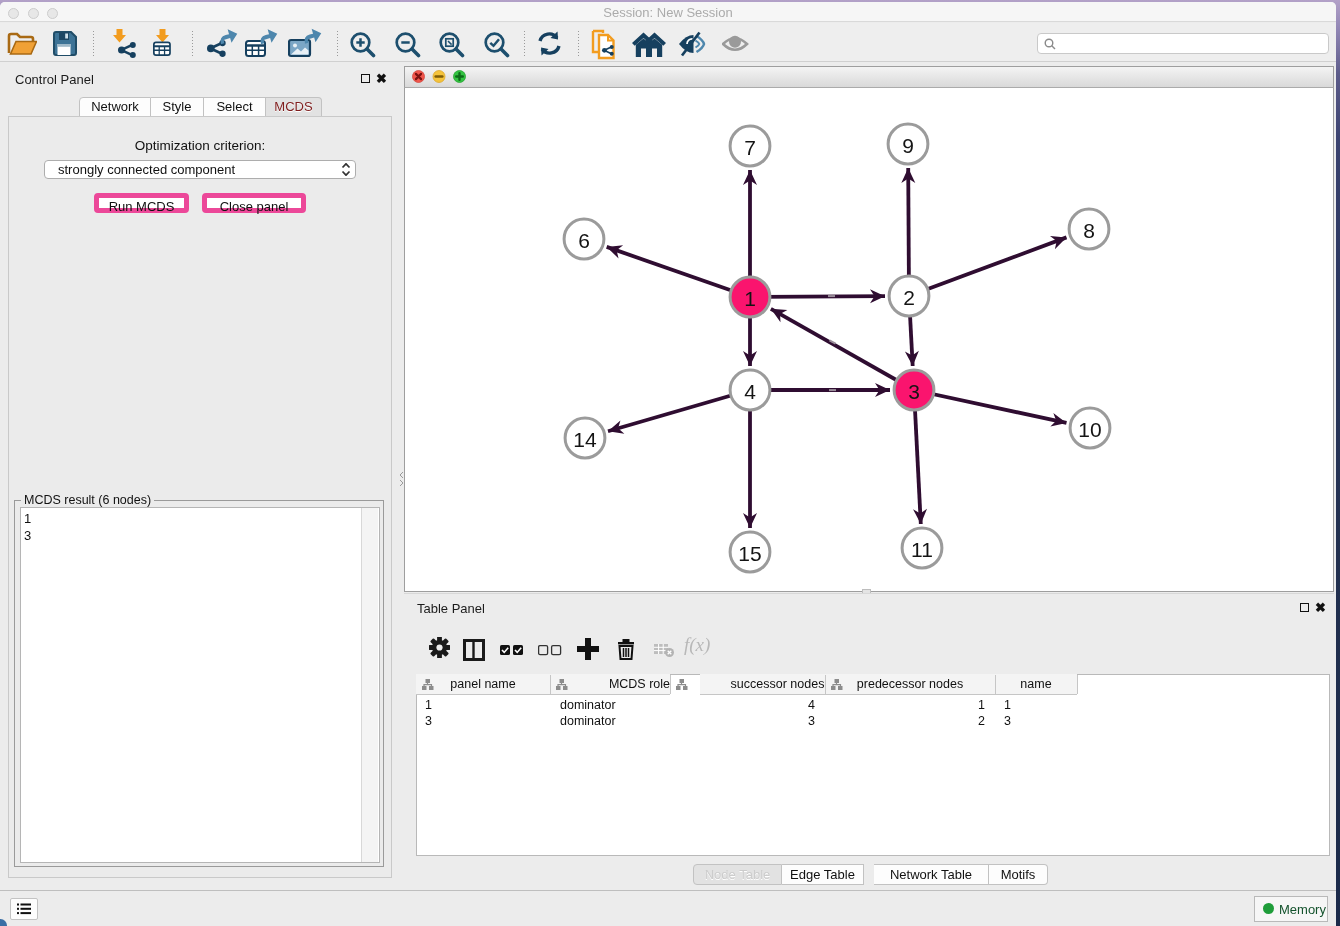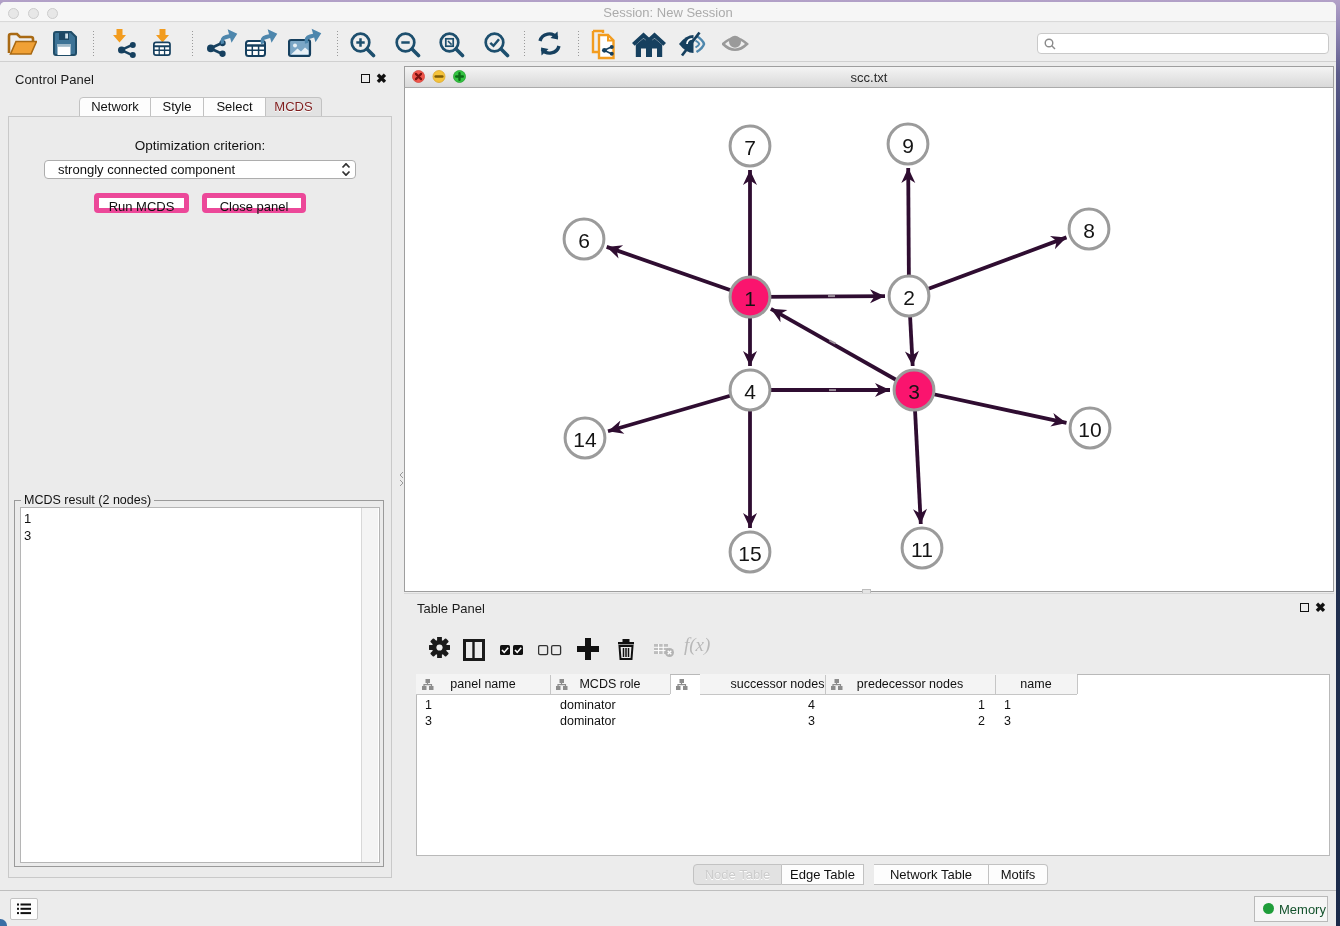--- a/index.html
+++ b/index.html
@@ -197,37 +197,36 @@
 <div class="abs" style="left:44px;top:160px;width:312px;height:19px;background:#fff;border:1px solid #adadad;border-radius:4px;font-size:13px;color:#111;line-height:17px;padding-left:13px">strongly connected component</div>
 <svg class="abs" style="left:341px;top:163px" width="10" height="13" viewBox="0 0 10 13">
         <path d="M1.5 4.5 L5 0.8 L8.5 4.5" fill="none" stroke="#333" stroke-width="1.7"></path>
         <path d="M1.5 8.5 L5 12.2 L8.5 8.5" fill="none" stroke="#333" stroke-width="1.7"></path>
       </svg>
 <div class="btn" style="left:94px;top:193px;width:95px;height:20px;line-height:18px">Run MCDS</div>
 <div class="btn" style="left:202px;top:193px;width:104px;height:20px;line-height:18px">Close panel</div>
 <div class="abs" id="fieldset"></div>
 <div class="abs" id="fs-white"></div>
 <div class="abs" id="fs-scroll"></div>
-<div class="abs" id="fs-label">MCDS result (2 nodes)</div>
+<div class="abs" id="fs-label">MCDS result (6 nodes)</div>
 <div class="abs" style="left:24px;top:510px;font-size:13px;color:#111;line-height:17px">1<br>3</div>
 <div class="abs" style="left:399px;top:471px;width:5px;height:16px"><svg width="5" height="16" viewBox="0 0 5 16">
           <path d="M4 1 L1 4 L4 7" fill="none" stroke="#9a9a9a" stroke-width="1"></path>
           <path d="M1 9 L4 12 L1 15" fill="none" stroke="#9a9a9a" stroke-width="1"></path>
         </svg></div>
 <div class="abs" id="netwin"></div>
 <div class="abs" id="nettitle"></div>
 <svg class="abs" style="left:412px;top:69.5px" width="54" height="13" viewBox="0 0 54 13">
 <circle cx="6.5" cy="6.5" r="6" fill="#f1564c" stroke="#d24940" stroke-width="0.8"></circle>
 <path d="M3.9 3.9 L9.1 9.1 M9.1 3.9 L3.9 9.1" stroke="#7c1210" stroke-width="2.2" stroke-linecap="round"></path>
 <circle cx="27" cy="6.5" r="6" fill="#f5c33b" stroke="#dca82d" stroke-width="0.8"></circle>
 <path d="M23.6 6.5 L30.4 6.5" stroke="#7e5d07" stroke-width="2.4" stroke-linecap="round"></path>
 <circle cx="47.5" cy="6.5" r="6" fill="#33c341" stroke="#27a334" stroke-width="0.8"></circle>
 <path d="M44.2 6.5 L50.8 6.5 M47.5 3.2 L47.5 9.8" stroke="#0c6b18" stroke-width="2.4" stroke-linecap="round"></path>
 </svg>
-<div class="abs" style="left:404px;top:70px;width:930px;text-align:center;font-size:13px;color:#2a2a2a">scc.txt</div>
 <svg style="position:absolute;left:405px;top:88px" width="929" height="504" viewBox="0 0 929 504">
 <defs>
           <marker id="ah" viewBox="-16 -8 17 16" refX="0" refY="0" markerWidth="17" markerHeight="16" markerUnits="userSpaceOnUse" orient="auto">
             <path d="M0,0 L-15,7 L-10.5,0 L-15,-7 Z" fill="#2f0d31"></path>
           </marker>
         </defs>
 <line x1="345.0" y1="209.0" x2="345.0" y2="82.0" stroke="#2f0d31" stroke-width="3.8" marker-end="url(#ah)"></line>
 <line x1="345.0" y1="209.0" x2="201.7" y2="158.9" stroke="#2f0d31" stroke-width="3.8" marker-end="url(#ah)"></line>
 <line x1="345.0" y1="209.0" x2="480.0" y2="208.2" stroke="#2f0d31" stroke-width="3.8" marker-end="url(#ah)"></line>
 <line x1="345.0" y1="209.0" x2="345.0" y2="278.0" stroke="#2f0d31" stroke-width="3.8" marker-end="url(#ah)"></line>
@@ -326,21 +325,21 @@
 <div class="abs" id="tbl"></div>
 <div class="th" style="left:416px;width:134px;text-align:center;line-height:20px">panel name</div>
 <svg class="abs" style="left:422px;top:679px" width="12" height="12" viewBox="0 0 12 12">
         <g fill="#8c8c8c">
           <rect x="3.5" y="0" width="4.5" height="4"></rect>
           <rect x="0" y="7" width="4.5" height="4"></rect>
           <rect x="7" y="7" width="4.5" height="4"></rect>
           <path d="M5.5 4 L5.5 6 M2 7 L2 5.7 L9.5 5.7 L9.5 7" stroke="#8c8c8c" stroke-width="1.2" fill="none"></path>
         </g>
       </svg>
-<div class="th" style="left:550px;width:120px;text-align:center;line-height:20px">MCDS role</div>
+<div class="th" style="left:550px;width:120px;text-align:right;line-height:20px">MCDS role</div>
 <svg class="abs" style="left:556px;top:679px" width="12" height="12" viewBox="0 0 12 12">
         <g fill="#8c8c8c">
           <rect x="3.5" y="0" width="4.5" height="4"></rect>
           <rect x="0" y="7" width="4.5" height="4"></rect>
           <rect x="7" y="7" width="4.5" height="4"></rect>
           <path d="M5.5 4 L5.5 6 M2 7 L2 5.7 L9.5 5.7 L9.5 7" stroke="#8c8c8c" stroke-width="1.2" fill="none"></path>
         </g>
       </svg>
 <div class="th" style="left:700px;width:155px;text-align:center;line-height:20px">successor nodes</div>
 <svg class="abs" style="left:676px;top:679px" width="12" height="12" viewBox="0 0 12 12">

